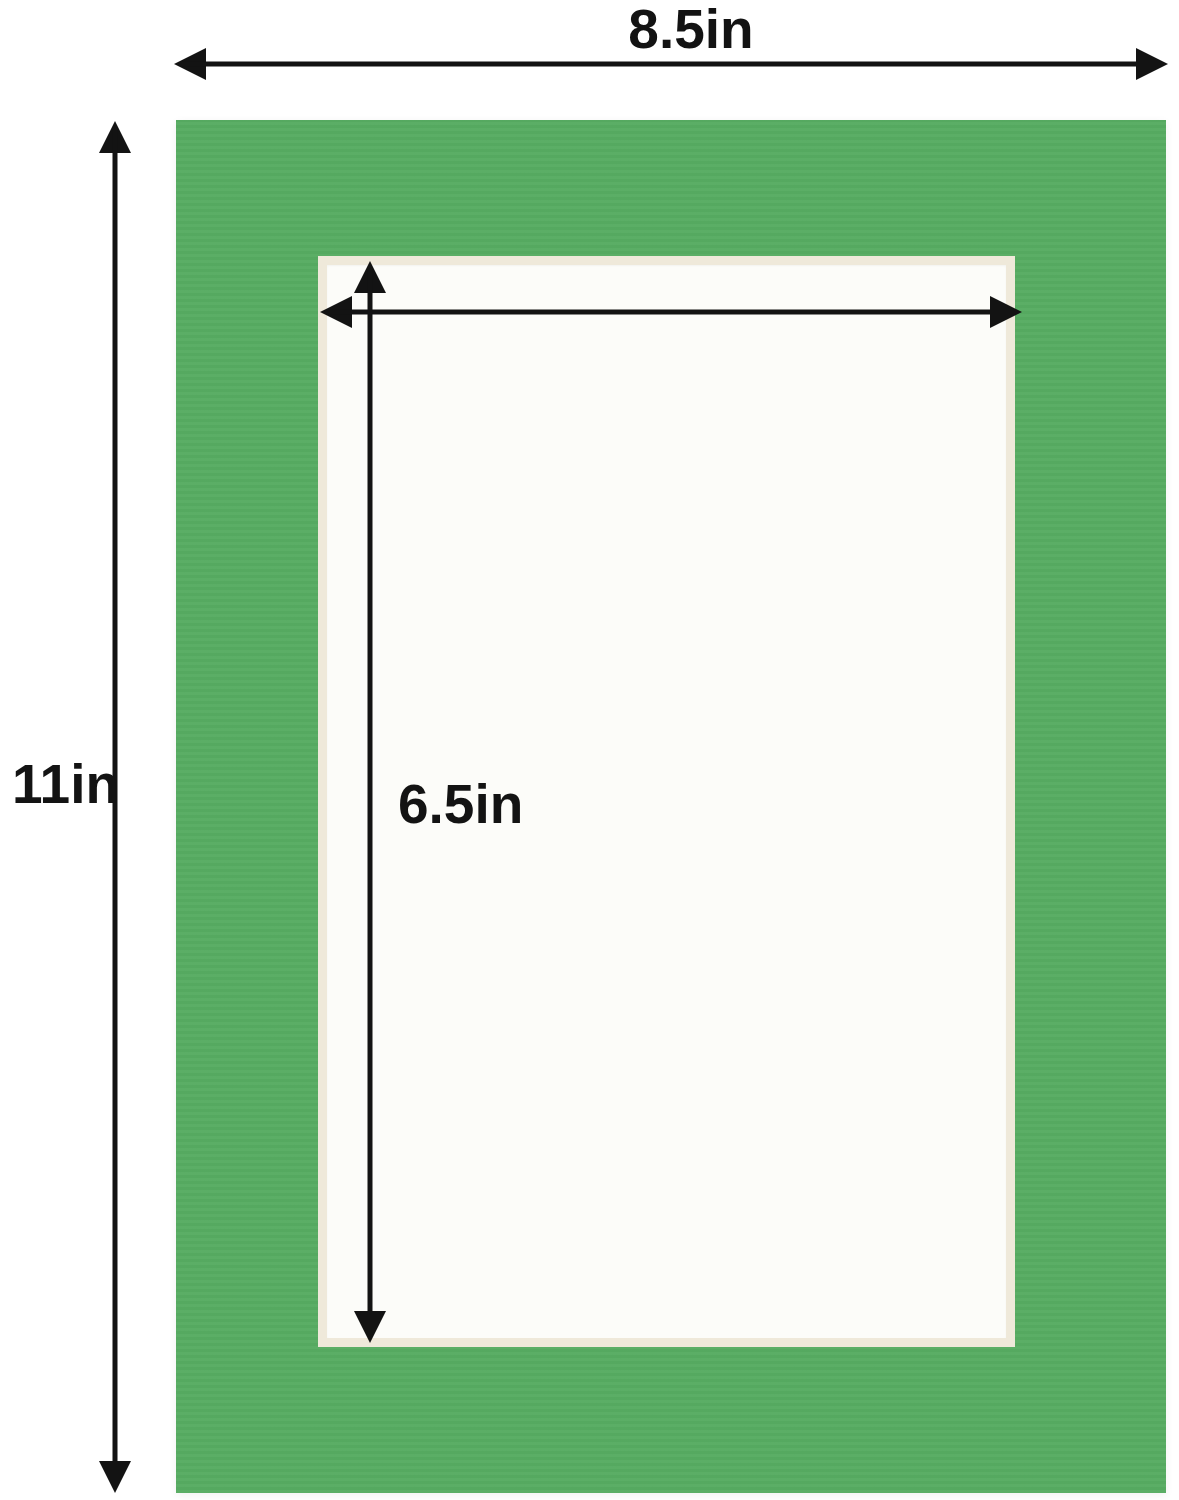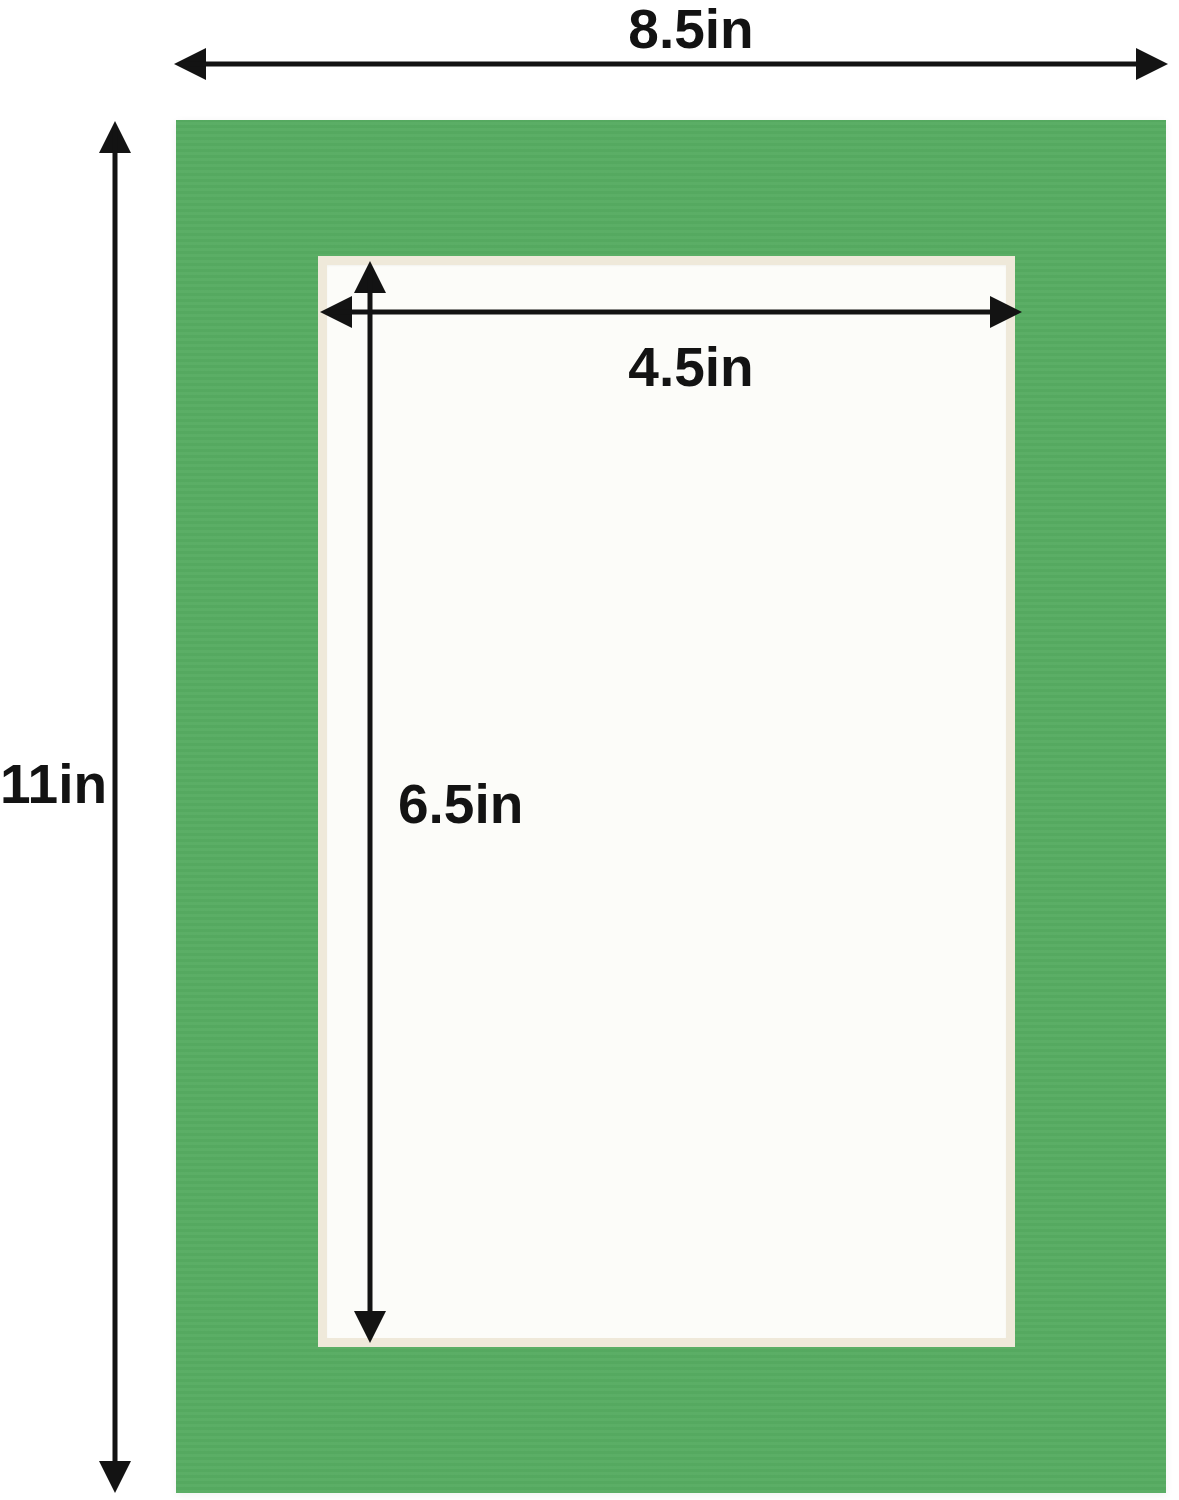--- a/index.html
+++ b/index.html
@@ -98,21 +98,21 @@
   }
 
   
   .outer-width-arrow  { left: 174px; top: 47px;  width: 994px; height: 34px; }
   .outer-height-arrow { left: 98px;  top: 121px; width: 34px;  height: 1372px; }
   .opening-width-arrow  { left: 320px; top: 295px; width: 702px; height: 34px; }
   .opening-height-arrow { left: 353px; top: 261px; width: 34px;  height: 1082px; }
 
   
   .outer-width-label   { left: 560px; top: 2px;   width: 262px; }
-  .outer-height-label  { left: 0px;   top: 757px; width: 96px;  }
+  .outer-height-label  { left: 12px;   top: 757px; width: 96px;  }
   .opening-width-label { left: 560px; top: 340px; width: 262px; }
   .opening-height-label{ left: 398px; top: 777px; }
 </style>
 </head>
 <body>
 
 <div class="canvas">
 
   <div class="mat">
     <div class="opening"></div>
@@ -130,21 +130,20 @@
     <div class="line"></div>
     <div class="head-down"></div>
   </div>
   <div class="dim-label right outer-height-label">11in</div>
 
   <div class="arrow-h opening-width-arrow">
     <div class="head-left"></div>
     <div class="line"></div>
     <div class="head-right"></div>
   </div>
-  <div class="dim-label center opening-width-label">4.5in</div>
 
   <div class="arrow-v opening-height-arrow">
     <div class="head-up"></div>
     <div class="line"></div>
     <div class="head-down"></div>
   </div>
   <div class="dim-label opening-height-label">6.5in</div>
 
 </div>
 

